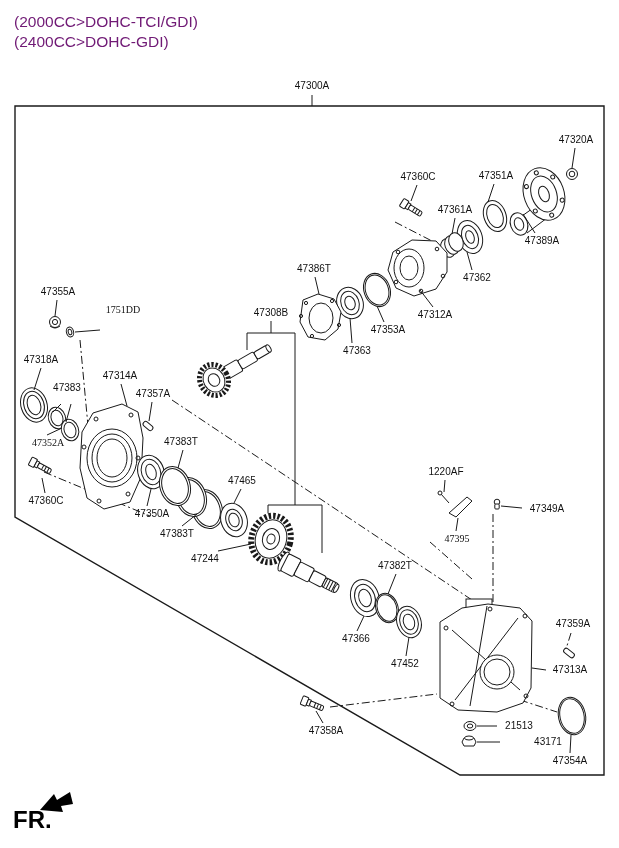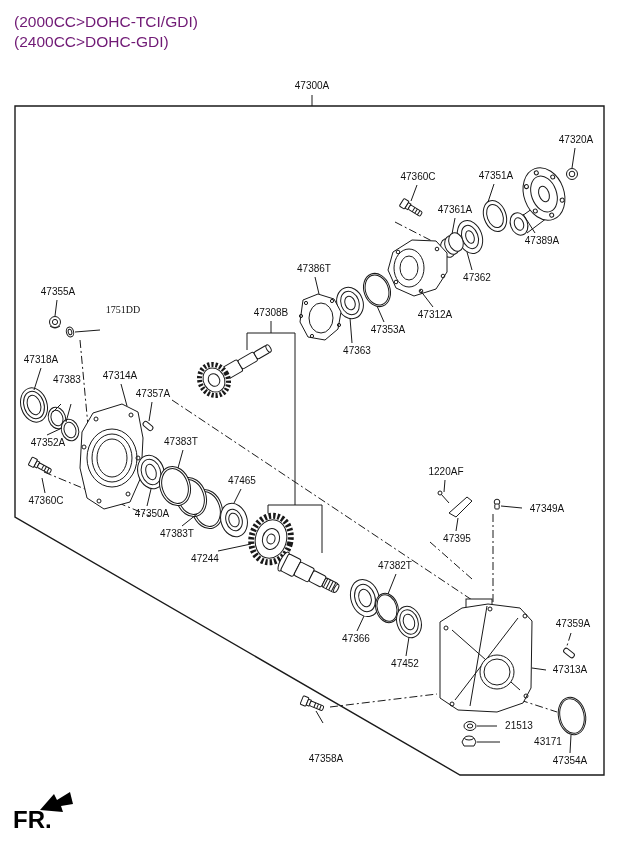--- a/index.html
+++ b/index.html
@@ -377,36 +377,36 @@
     <div class="label" style="left: 477px; top: 278px;">47362</div>
     <div class="label" style="left: 435px; top: 315px;">47312A</div>
     <div class="label" style="left: 314px; top: 269px;">47386T</div>
     <div class="label" style="left: 388px; top: 330px;">47353A</div>
     <div class="label" style="left: 271px; top: 313px;">47308B</div>
     <div class="label" style="left: 357px; top: 351px;">47363</div>
     <div class="label" style="left: 58px; top: 292px; text-align: center;">47355A</div>
     <div class="label" style="left: 123px; top: 310px; font-family: Liberation Serif, serif;">1751DD</div>
     <div class="label" style="left: 28px; top: 360px; margin-left: 13px;">47318A</div>
     <div class="label" style="left: 120px; top: 376px; text-align: right;">47314A</div>
-    <div class="label" style="left: 67px; top: 380px;">47383</div>
+    <div class="label" style="left: 67px; top: 388px;">47383</div>
     <div class="label" style="left: 153px; top: 394px;">47357A</div>
-    <div class="label" style="left: 48px; top: 443px;">47352A</div>
+    <div class="label" style="left: 48px; top: 443px; font-family: Liberation Serif, serif;">47352A</div>
     <div class="label" style="left: 181px; top: 442px;">47383T</div>
     <div class="label" style="left: 46px; top: 501px;">47360C</div>
     <div class="label" style="left: 152px; top: 514px;">47350A</div>
     <div class="label" style="left: 177px; top: 534px;">47383T</div>
     <div class="label" style="left: 242px; top: 481px;">47465</div>
     <div class="label" style="left: 205px; top: 559px;">47244</div>
     <div class="label" style="left: 446px; top: 472px;">1220AF</div>
     <div class="label" style="left: 547px; top: 509px; text-align: right;">47349A</div>
-    <div class="label" style="left: 457px; top: 539px;">47395</div>
+    <div class="label" style="left: 457px; top: 539px; font-family: Liberation Serif, serif;">47395</div>
     <div class="label" style="left: 395px; top: 566px;">47382T</div>
     <div class="label" style="left: 356px; top: 639px;">47366</div>
     <div class="label" style="left: 405px; top: 664px;">47452</div>
     <div class="label" style="left: 573px; top: 624px;">47359A</div>
     <div class="label" style="left: 570px; top: 670px;">47313A</div>
-    <div class="label" style="left: 326px; top: 759px;">47358A</div>
+    <div class="label" style="left: 326px; top: 731px;">47358A</div>
     <div class="label" style="left: 519px; top: 726px;">21513</div>
     <div class="label" style="left: 548px; top: 742px;">43171</div>
     <div class="label" style="left: 570px; top: 761px;">47354A</div>
   </div>
 
 <div class="fr">FR.</div>
 
 </body></html>

